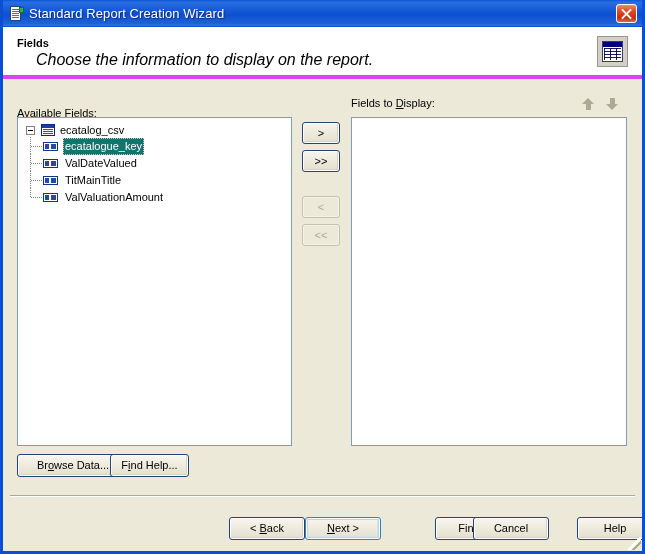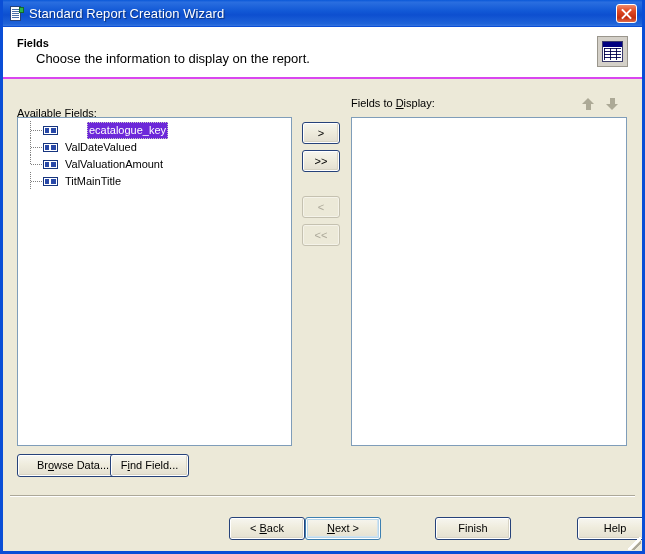--- a/index.html
+++ b/index.html
@@ -97,38 +97,39 @@
     width: 13px; height: 2px;
     background: #ffffff;
   }
   #close-button .x1 { transform: rotate(45deg); }
   #close-button .x2 { transform: rotate(-45deg); }
 
   
   #header {
     height: 52px;
     background: #ffffff;
-    border-bottom: 2px solid #d946ef;
+    border-bottom: 4px solid #d946ef;
     box-sizing: border-box;
     display: flex;
     align-items: flex-start;
     padding: 8px 10px 0 14px;
     position: relative;
   }
   #header-texts { flex: 1 1 auto; }
   #header-title {
     font-size: 11px;
     font-weight: bold;
     color: #000;
     margin: 2px 0 2px 0;
   }
   #header-sub {
-    font-size: 13px;
+    font-size: 16px;
     color: #000;
     margin-left: 19px;
+    font-style: italic;
   }
   #header-icon {
     width: 31px; height: 31px;
     box-sizing: border-box;
     background: #d4d0c8;
     border: 1px solid #9a968c;
     position: relative;
     margin-top: 1px;
     margin-right: 4px;
     flex: 0 0 auto;
@@ -273,25 +274,24 @@
     background: #2848a8;
   }
   .fld-label {
     position: absolute;
     left: 45px; top: 0;
     padding: 0 2px;
     font-size: 11px;
     color: #000;
   }
   .fld-label.selected {
-    background: #6d28d9;
+    background: #0f766e;
     color: #ffffff;
     outline: 1px dotted #c8c8c8;
     outline-offset: -1px;
-    margin-left: 24px;
   }
 
   
   .xbtn {
     position: absolute;
     left: 299px;
     width: 38px;
     height: 22px;
     box-sizing: border-box;
     font-size: 11px;
@@ -440,49 +440,54 @@
 
   <div id="body">
 
     <div class="col-label" style="left:14px; top:17px;margin-top:10px;">
       <span class="ul">A</span><span>vailable Fields:</span>
     </div>
 
     <div class="listbox" id="avail-list">
       <div class="tree">
 
+        <div class="tnode">
+          <span class="exp-box"></span>
+          <span class="tbl-icon"></span>
+          <span class="root-label">ecatalog_csv</span>
+        </div>
 
         <div class="tleaf">
           <span class="vline"></span>
           <span class="hline"></span>
           <span class="fld-icon"></span>
           <span class="fld-label selected">ecatalogue_key</span>
         </div>
 
         <div class="tleaf">
           <span class="vline"></span>
           <span class="hline"></span>
           <span class="fld-icon"></span>
           <span class="fld-label">ValDateValued</span>
         </div>
 
         <div class="tleaf">
+          <span class="vline"></span>
+          <span class="hline"></span>
+          <span class="fld-icon"></span>
+          <span class="fld-label">TitMainTitle</span>
+        </div>
+
+        <div class="tleaf">
           <span class="vline last"></span>
           <span class="hline"></span>
           <span class="fld-icon"></span>
           <span class="fld-label">ValValuationAmount</span>
         </div>
 
-        <div class="tleaf">
-          <span class="vline"></span>
-          <span class="hline"></span>
-          <span class="fld-icon"></span>
-          <span class="fld-label">TitMainTitle</span>
-        </div>
-
       </div>
     </div>
 
     <div class="xbtn enabled" id="btn-add">
       <span>&gt;</span>
     </div>
     <div class="xbtn enabled" id="btn-addall">
       <span>&gt;&gt;</span>
     </div>
     <div class="xbtn disabled" id="btn-rem">
@@ -504,33 +509,36 @@
       <span class="stem"></span>
       <span class="head"></span>
     </div>
 
     <div class="listbox" id="display-list"></div>
 
     <div class="abtn" id="btn-browse">
       <span>Br</span><span class="ul">o</span><span>wse Data...</span>
     </div>
     <div class="abtn" id="btn-find">
-      <span>F</span><span class="ul">i</span><span>nd Field...</span>
+      <span>F</span><span class="ul">i</span><span>nd Help...</span>
     </div>
 
     <div id="footer-sep"></div>
 
     <div class="nbtn default" id="nb-next">
       <span class="ul">N</span><span>ext &gt;</span>
     </div>
     <div class="nbtn" id="nb-back">
       <span>&lt; </span><span class="ul">B</span><span>ack</span>
     </div>
     <div class="nbtn" id="nb-finish">
       <span>Finish</span>
+    </div>
+    <div class="nbtn" id="nb-cancel">
+      <span>Cancel</span>
     </div>
     <div class="nbtn" id="nb-help">
       <span>Help</span>
     </div>
 
     <div id="grip"></div>
   </div>
 </div>
 
 </body></html>

